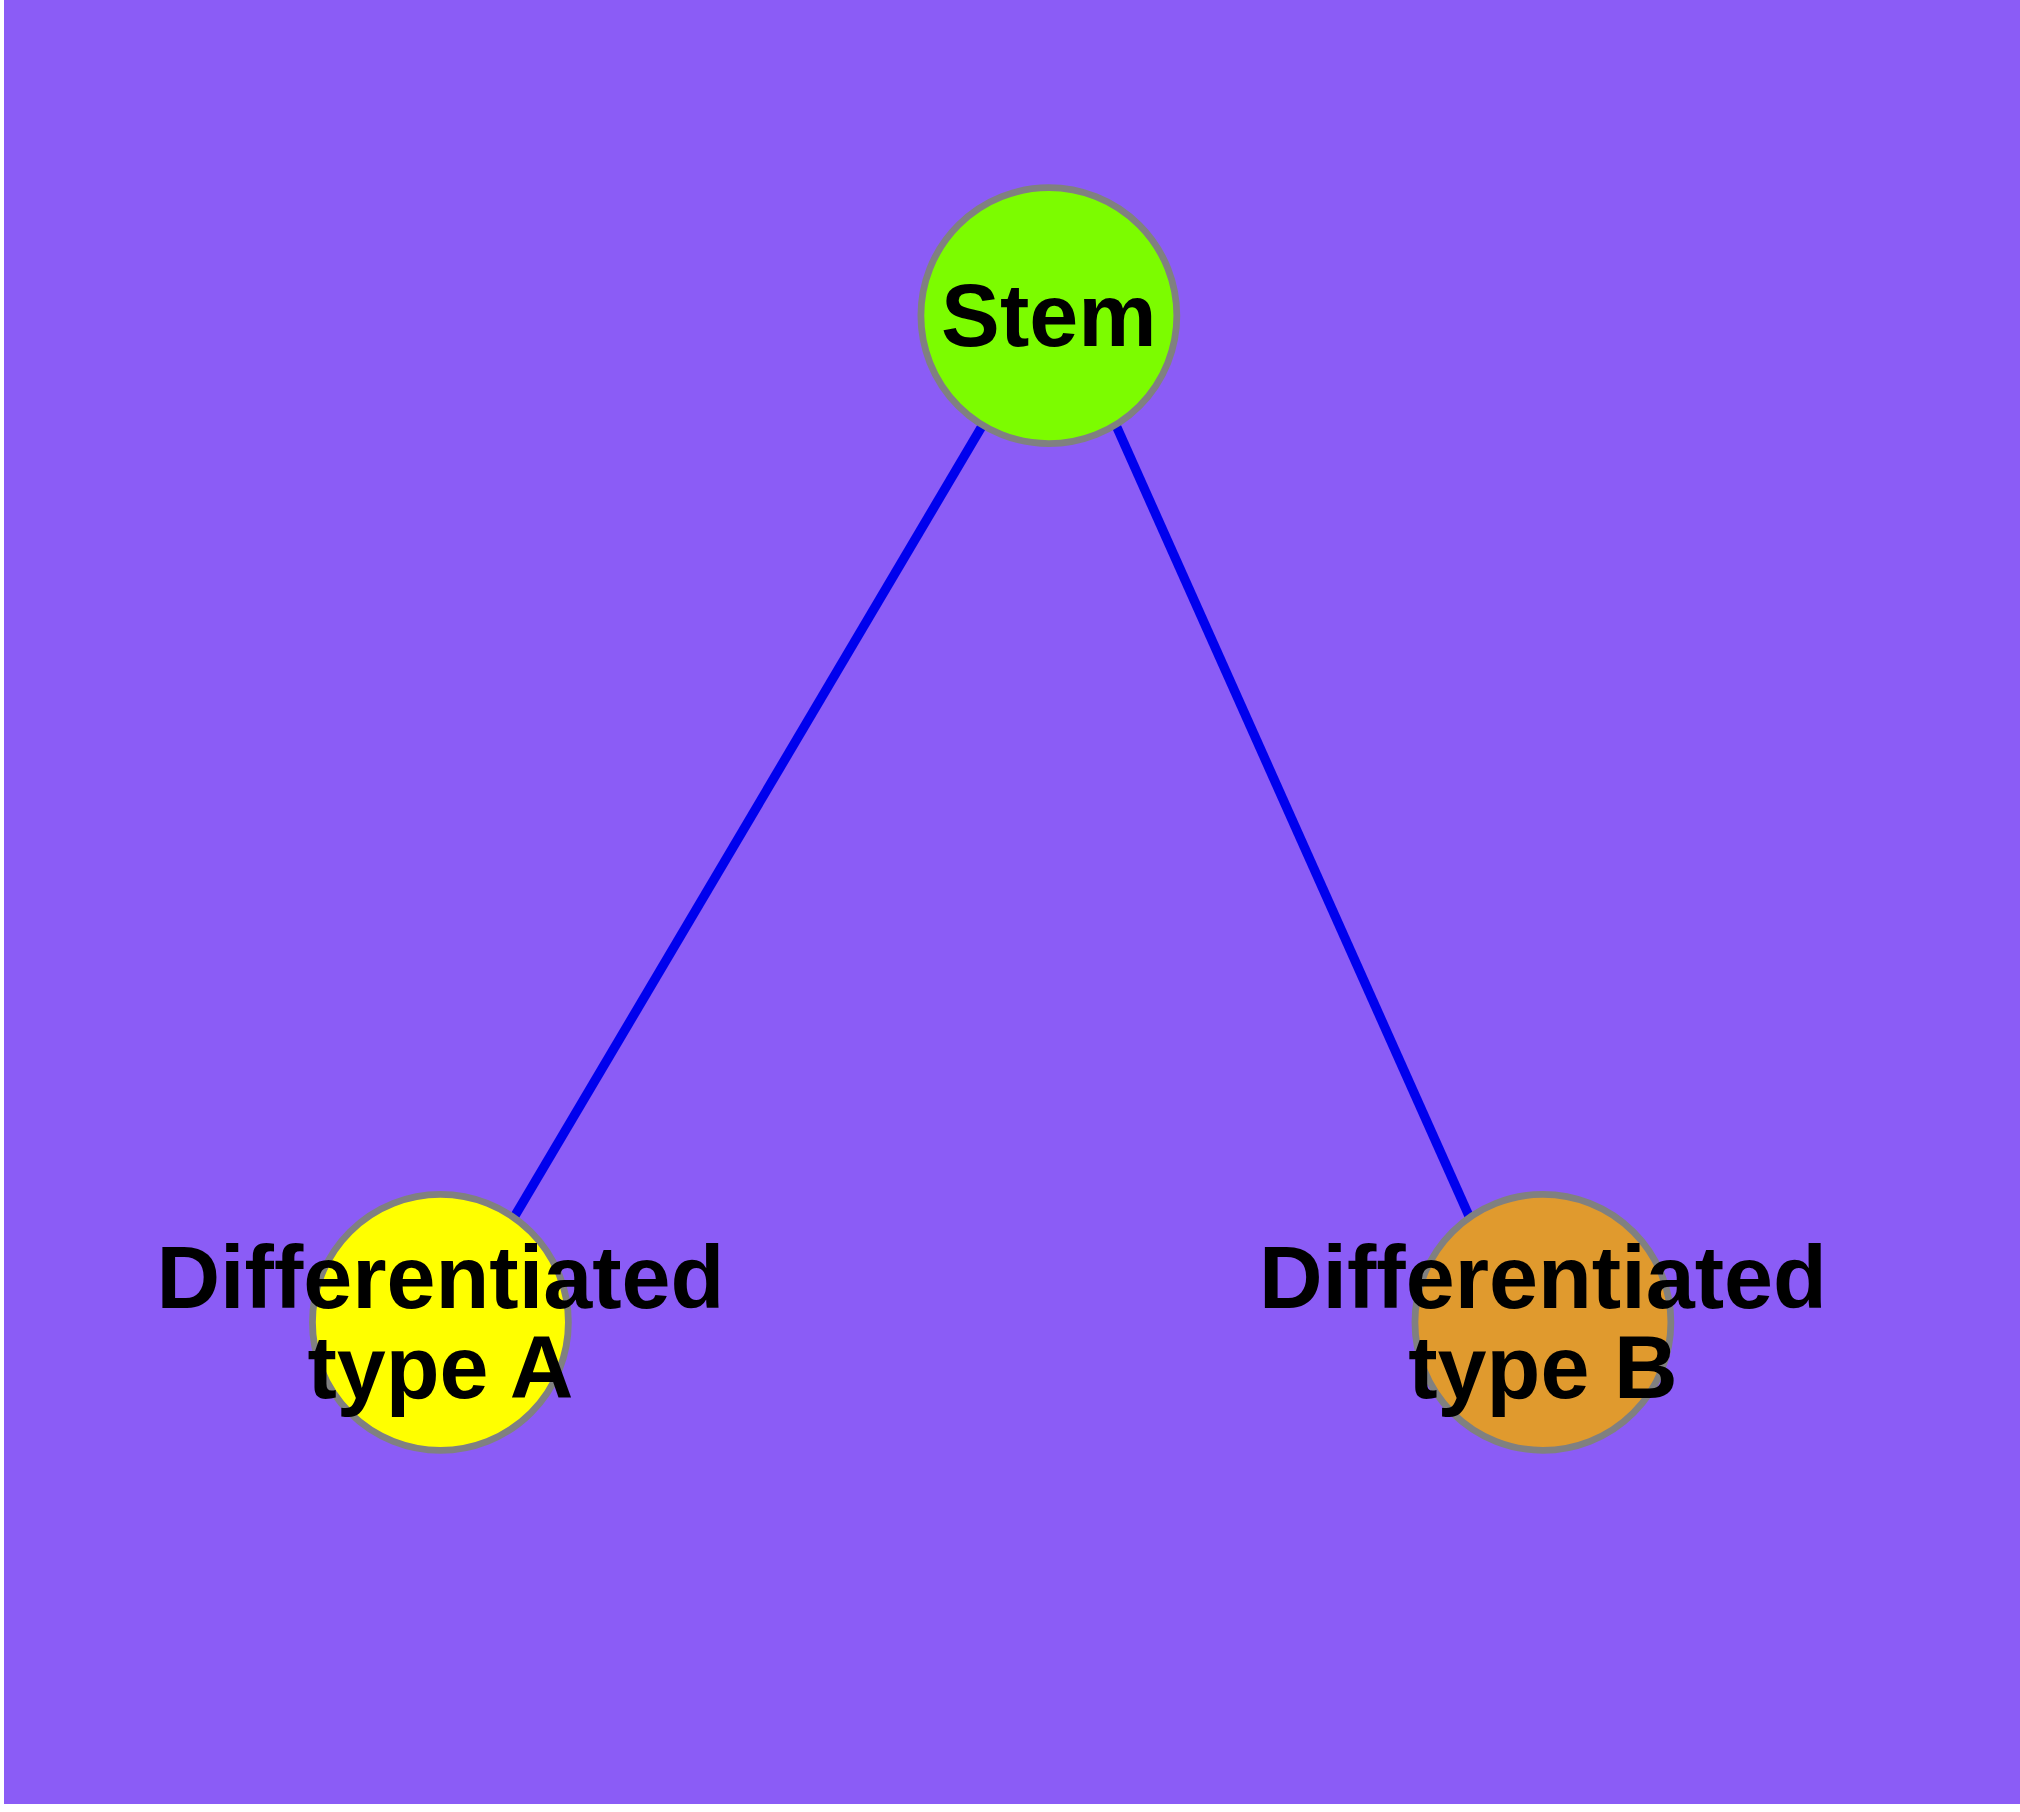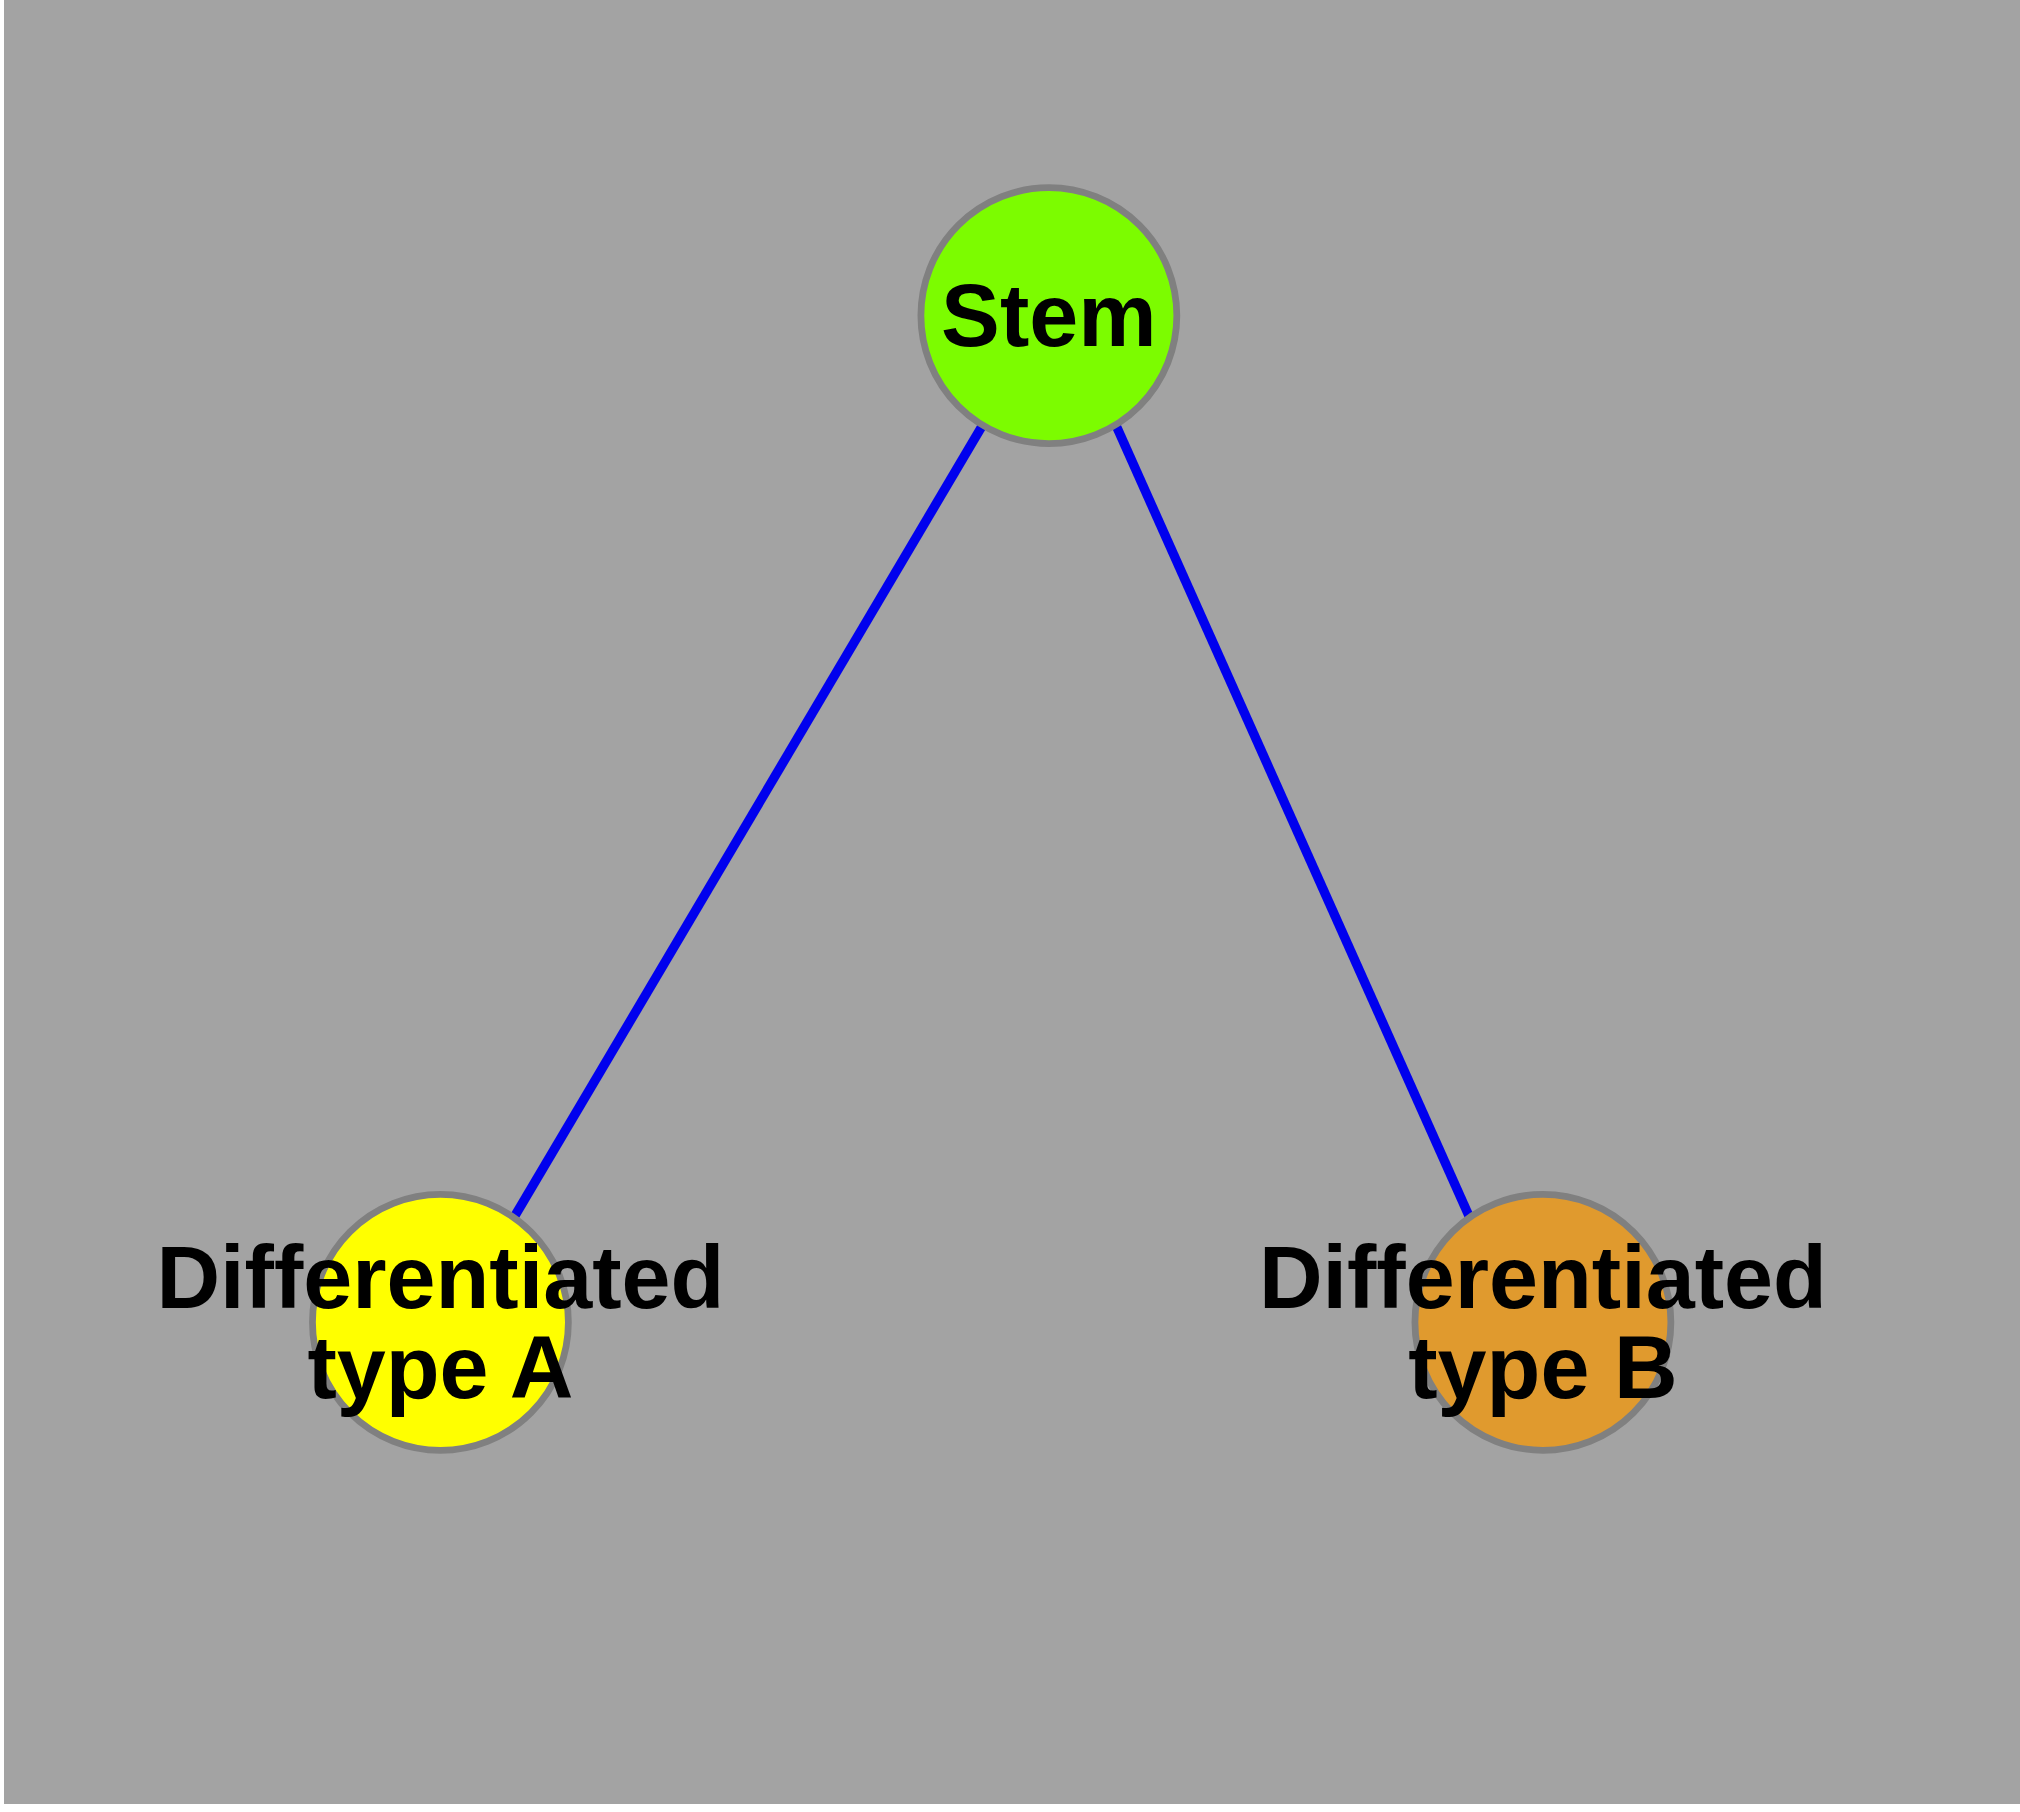--- a/index.html
+++ b/index.html
@@ -13,21 +13,21 @@
     height: 1812px;
     overflow: hidden;
     font-family: "Liberation Sans", "DejaVu Sans", sans-serif;
   }
   #graph-canvas {
     position: absolute;
     left: 4.2px;
     top: 0px;
     width: 2016px;
     height: 1804px;
-    background: #a3a3a3;
+    background: #8b5cf6;
     overflow: hidden;
   }
   #graph-svg {
     position: absolute;
     left: 0;
     top: 0;
     width: 2016px;
     height: 1804px;
     display: block;
   }

